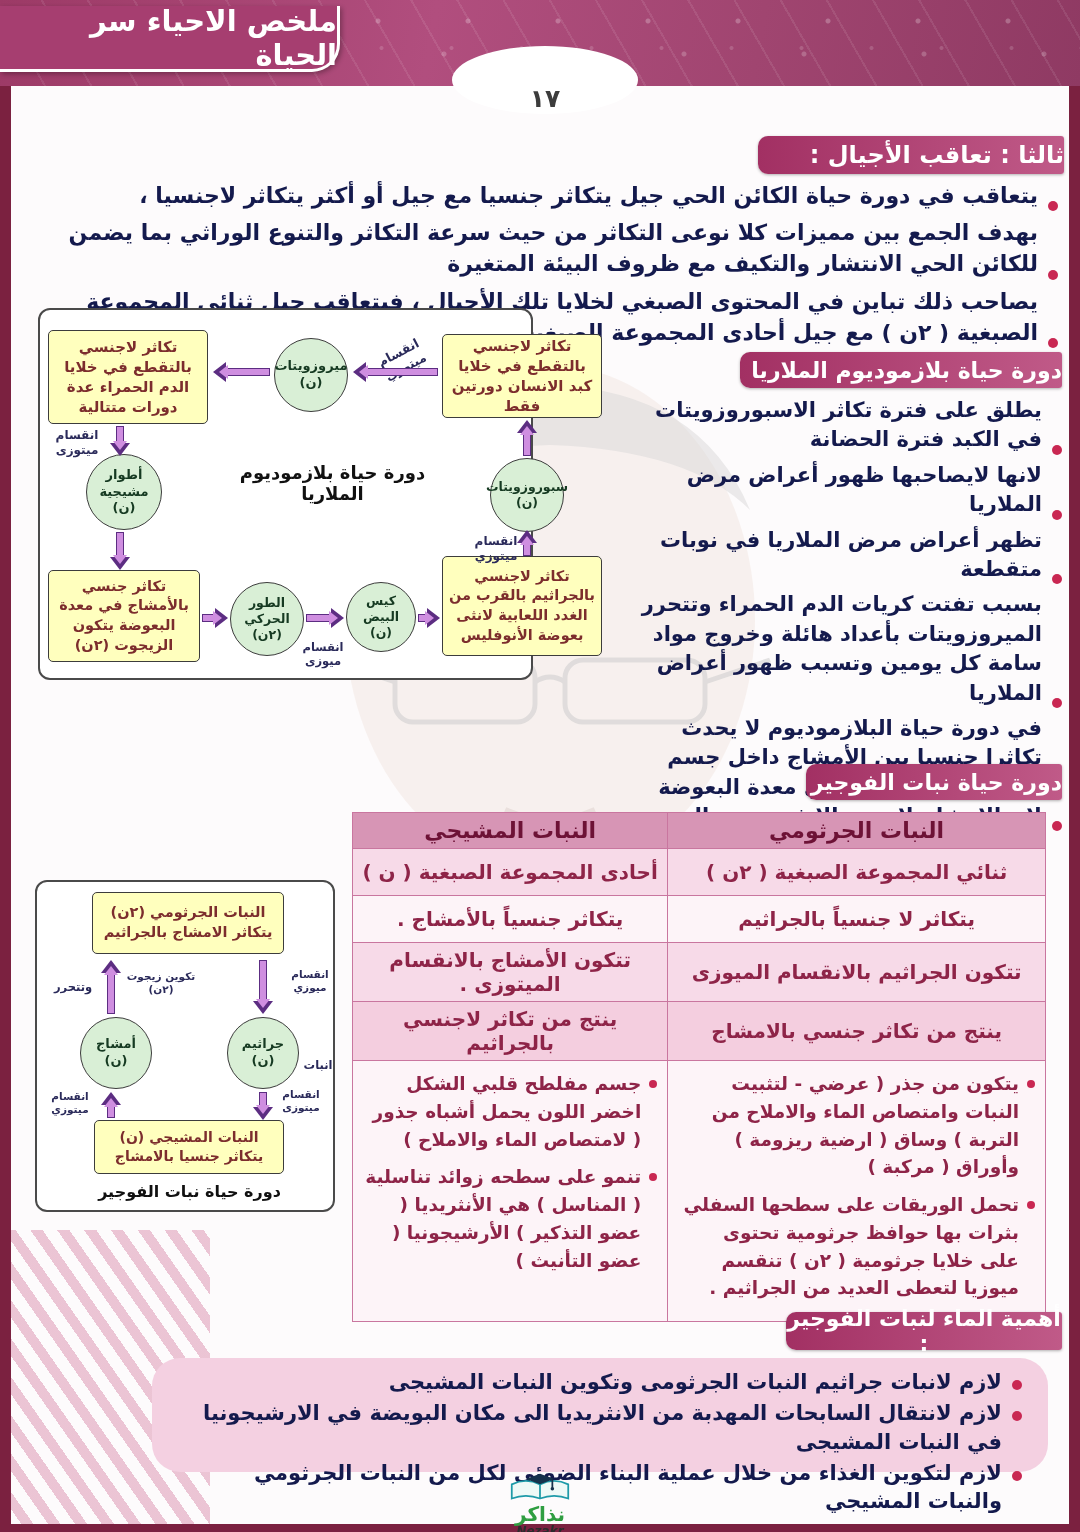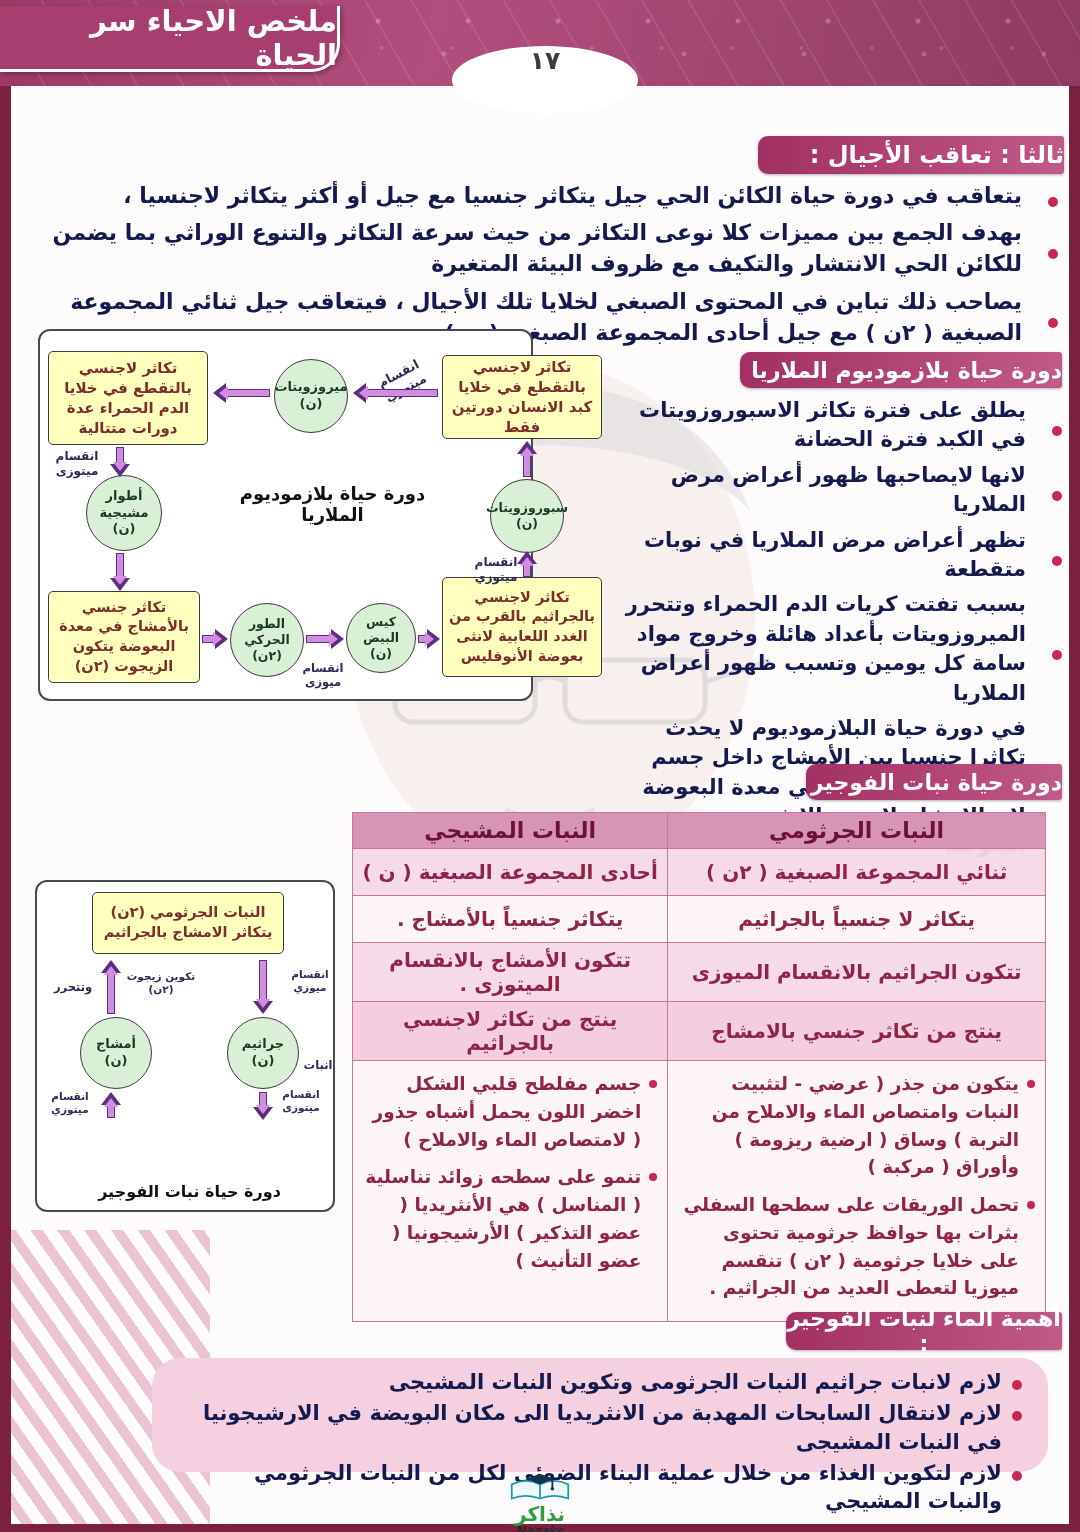--- a/index.html
+++ b/index.html
@@ -14,31 +14,31 @@
       radial-gradient(circle at 20% 30%, rgba(255,255,255,.35) 2px, transparent 3px),
       radial-gradient(circle at 70% 60%, rgba(255,255,255,.30) 2px, transparent 3px),
       radial-gradient(circle at 45% 80%, rgba(255,255,255,.22) 1.5px, transparent 2.5px),
       repeating-linear-gradient(60deg, transparent 0 38px, rgba(255,255,255,.12) 38px 40px);
     background-size:90px 70px,120px 90px,70px 60px,auto}
   .title-box{position:absolute;left:0;top:6px;width:340px;height:66px;background:#a63e70;
     border:3px solid #fff;border-left:none;border-top:none;border-radius:0 0 28px 0;
     display:flex;align-items:center;justify-content:center;color:#fff;font-size:29px;font-weight:bold;
     box-shadow:2px 2px 5px rgba(0,0,0,.3)}
   .notch{position:absolute;left:452px;top:46px;width:186px;height:68px;background:#fff;border-radius:50%;
-    display:flex;justify-content:center}
+    display:flex;align-items:flex-end;justify-content:center}
   .pnum{font-size:25px;font-weight:bold;color:#3c3c3c;padding-bottom:1px}
   
   .edge{background:#7b2140;z-index:3}
   
   .sec-h{position:absolute;background:linear-gradient(270deg,#c05a88,#a23063);color:#fff;font-weight:bold;
     text-align:center;border-radius:10px 3px 3px 10px;display:flex;align-items:center;
     z-index:3;box-shadow:0 1px 3px rgba(0,0,0,.3)}
   
   .blist{position:absolute;z-index:2;list-style:none}
-  .blist li{display:flex;gap:26px;align-items:center}
+  .blist li{display:flex;gap:10px;align-items:flex-end}
   .dot{flex:0 0 auto;width:10px;height:10px;border-radius:50%;background:#c92752;margin-top:12px}
   .bt{font-weight:bold;color:#141a4d;text-align:right}
   
   .diagram{position:absolute;background:#fff;border:2px solid #4a4a4a;border-radius:12px;z-index:2}
   .ybox{position:absolute;background:#ffffbe;border:1.5px solid #3c3c3c;border-radius:5px;color:#7c2d2d;
     font-weight:bold;text-align:center;display:flex;flex-direction:column;align-items:center;justify-content:center;
     padding:3px;line-height:1.35}
   .gcirc{position:absolute;background:#d9efd6;border:1.5px solid #3c3c3c;border-radius:50%;color:#163a22;
     font-weight:bold;display:flex;align-items:center;justify-content:center;text-align:center;line-height:1.3;padding:6px}
   .dlabel{position:absolute;color:#2a2a5a;font-weight:bold;text-align:center;line-height:1.25}
@@ -126,21 +126,21 @@
     <li style="margin-top:6px">
         <span class="dot"></span>
         <span class="bt" style="font-size:22px;line-height:1.42">بهدف الجمع بين مميزات كلا نوعى التكاثر من حيث سرعة التكاثر والتنوع الوراثي بما يضمن للكائن الحي الانتشار والتكيف مع ظروف البيئة المتغيرة</span>
       </li>
     <li style="margin-top:6px">
         <span class="dot"></span>
         <span class="bt" style="font-size:22px;line-height:1.42">يصاحب ذلك تباين في المحتوى الصبغي لخلايا تلك الأجيال ، فيتعاقب جيل ثنائي المجموعة الصبغية ( ٢ن ) مع جيل أحادى المجموعة الصبغية ( ن )</span>
       </li>
   </ul>
 
-  <div class="diagram" style="left:38px;top:329px;width:495px;height:372px">
+  <div class="diagram" style="left:38px;top:308px;width:495px;height:372px">
     <div class="ybox" style="left:8px;top:20px;width:160px;height:94px;font-size:15px">
       <span>تكاثر لاجنسي بالتقطع في خلايا الدم الحمراء عدة دورات متتالية</span>
     </div>
     <div class="ybox" style="left:402px;top:24px;width:160px;height:84px;font-size:15px">
       <span>تكاثر لاجنسي بالتقطع في خلايا كبد الانسان دورتين فقط</span>
     </div>
     <div class="gcirc" style="left:234px;top:28px;width:74px;height:74px;font-size:13px">
       <span>ميروزويتات (ن)</span>
     </div>
     <div class="gcirc" style="left:46px;top:144px;width:76px;height:76px;font-size:13px">
@@ -265,20 +265,24 @@
     <div class="ybox" style="left:55px;top:10px;width:192px;height:62px;font-size:14.5px">
       <span>النبات الجرثومي (٢ن)</span>
       <span>يتكاثر الامشاج بالجراثيم</span>
     </div>
     <div class="gcirc" style="left:43px;top:135px;width:72px;height:72px;font-size:13px">
       <span>أمشاج (ن)</span>
     </div>
     <div class="gcirc" style="left:190px;top:135px;width:72px;height:72px;font-size:13px">
       <span>جراثيم (ن)</span>
     </div>
+    <div class="ybox" style="left:57px;top:238px;width:190px;height:54px;font-size:14px">
+      <span>النبات المشيجي (ن)</span>
+      <span>يتكاثر جنسيا بالامشاج</span>
+    </div>
     <div class="dtitle" style="left:60px;top:300px;width:185px;font-size:16px">دورة حياة نبات الفوجير</div>
 
     <div class="arr arr-u" style="left:70px;top:90px;height:42px"></div>
     <div class="arr arr-d" style="left:222px;top:78px;height:42px"></div>
     <div class="arr arr-u" style="left:70px;top:222px;height:14px"></div>
     <div class="arr arr-d" style="left:222px;top:210px;height:16px"></div>
 
     <div class="dlabel" style="left:14px;top:98px;width:44px;font-size:11.5px">وتتحرر</div>
     <div class="dlabel" style="left:88px;top:88px;width:72px;font-size:10.5px">تكوين زيجوت (٢ن)</div>
     <div class="dlabel" style="left:250px;top:86px;width:46px;font-size:10.5px">انقسام ميوزي</div>

